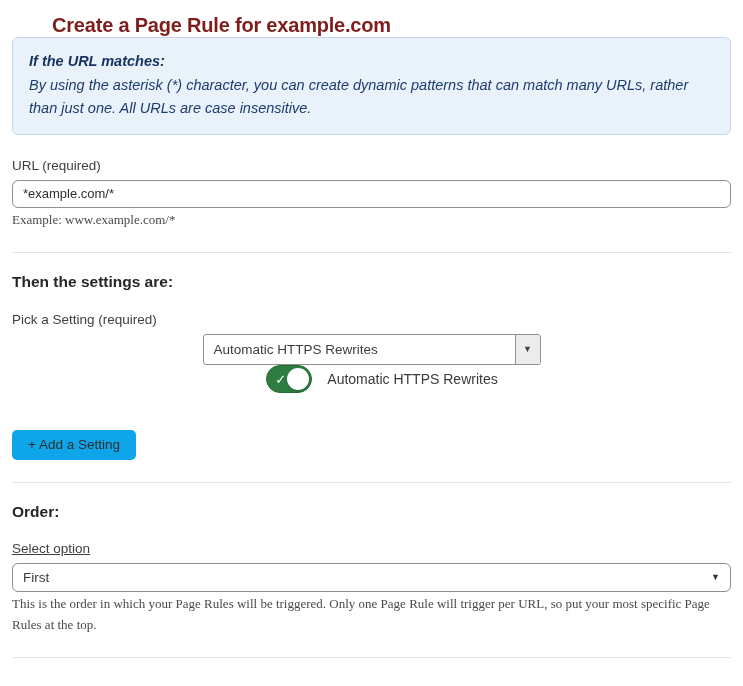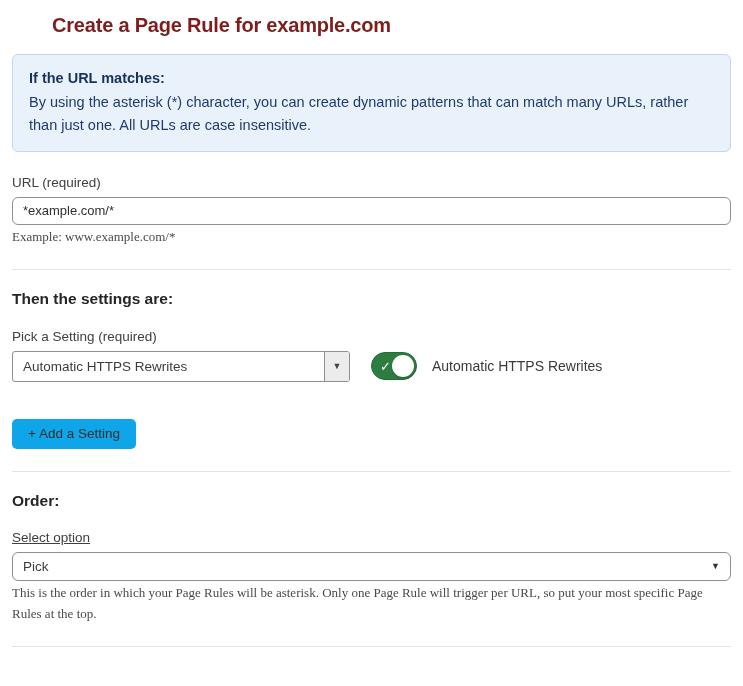--- a/index.html
+++ b/index.html
@@ -12,28 +12,28 @@
     padding: 14px 12px 0 12px;
   }
   .page-title {
     font-size: 20px;
     font-weight: 700;
     color: #7f1d1d;
     letter-spacing: -0.2px;
     margin-left: 40px;
   }
   .info-box {
-    margin-top: 17px;
     background: #e9f1fb;
     border: 1px solid #c3d8f0;
     border-radius: 6px;
     padding: 12px 16px 13px 16px;
     font-size: 14.5px;
     line-height: 23.5px;
     color: #1e3c6e;
+    font-style: italic;
   }
   .info-heading { font-weight: 700; color: #16335f; }
   .info-link {
     color: #2c6ecb;
     text-decoration: underline;
     cursor: pointer;
   }
   .field-label {
     font-size: 13.5px;
     color: #404040;
@@ -67,20 +67,21 @@
   .section-heading {
     font-size: 15.5px;
     font-weight: 700;
     color: #262626;
     margin-top: 20px;
   }
   .setting-row {
     display: flex;
     align-items: center;
     margin-top: 0;
+    flex-direction: column;
   }
   .custom-select {
     display: flex;
     align-items: stretch;
     width: 338px;
     height: 31px;
     border: 1px solid #8f8f8f;
     border-radius: 3px;
     overflow: hidden;
     background: #fff;
@@ -218,24 +219,24 @@
 
 <button class="btn btn-gray add-setting-btn">+ Add a Setting</button>
 
 <hr class="divider">
 
 <div class="section-heading">Order:</div>
 
 <div class="field-label" style="margin-top:20px;text-decoration:underline;">Select option</div>
 
 <div class="order-select">
-  <span>Pick</span>
+  <span>First</span>
   <span class="caret">▼</span>
 </div>
 
-<div class="helper-text">This is the order in which your Page Rules will be asterisk. Only one Page Rule will trigger per URL, so put your most specific Page Rules at the top.</div>
+<div class="helper-text">This is the order in which your Page Rules will be triggered. Only one Page Rule will trigger per URL, so put your most specific Page Rules at the top.</div>
 
 <hr class="divider">
 
 
 
 
 
 
 </body></html>

